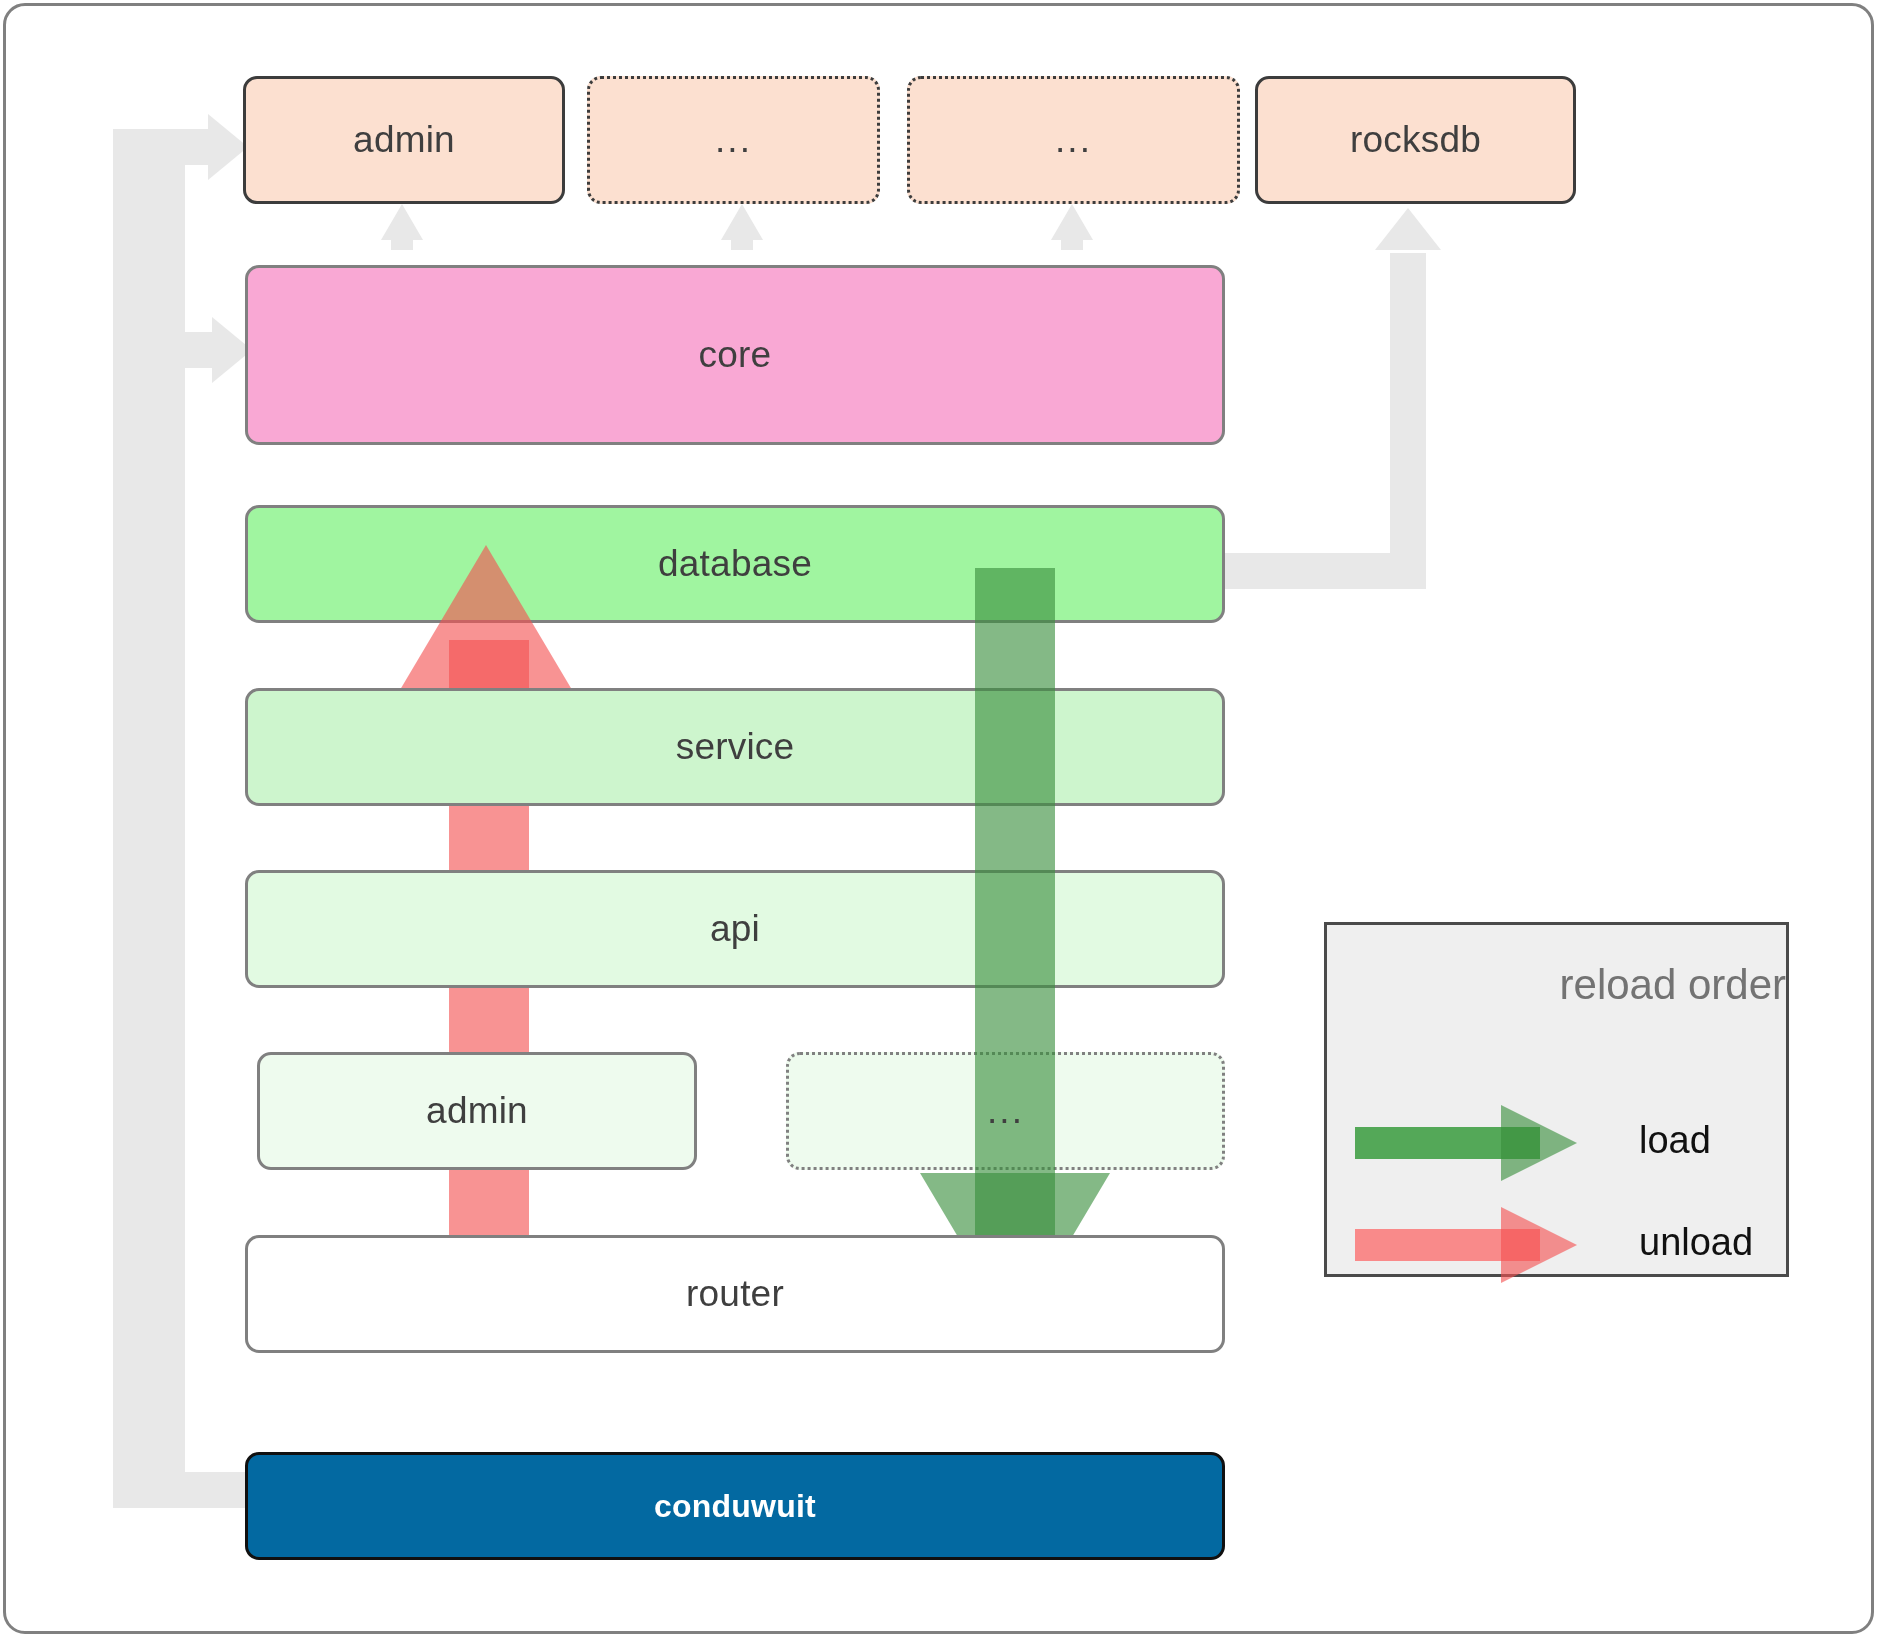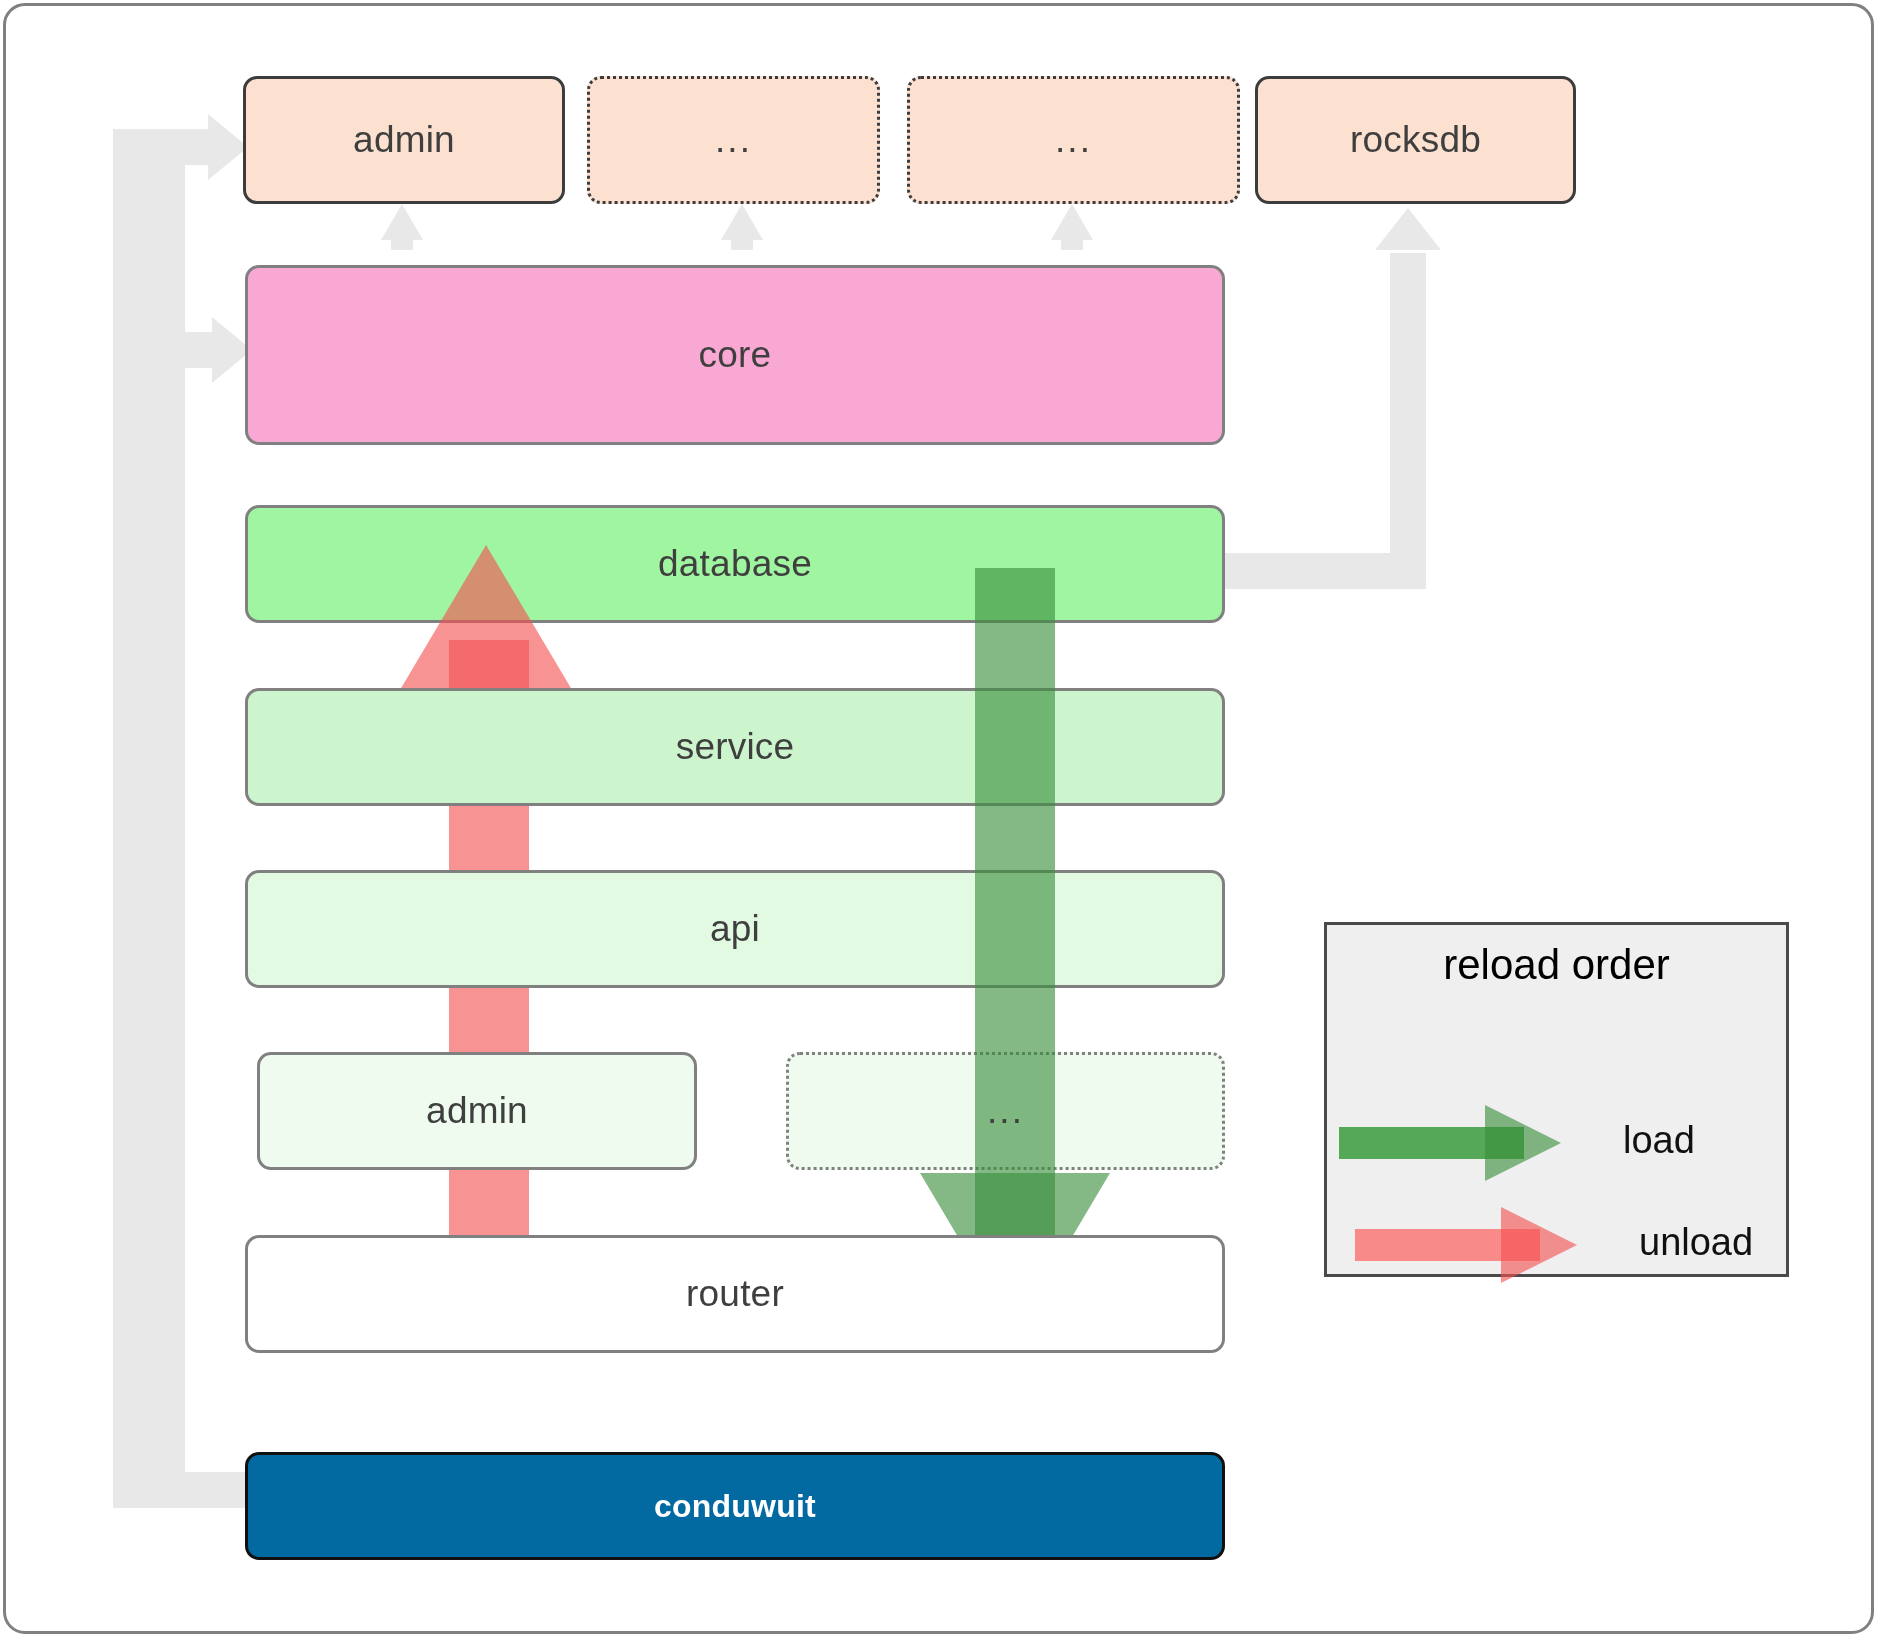--- a/index.html
+++ b/index.html
@@ -95,24 +95,24 @@
     top: 922px;
     width: 465px;
     height: 355px;
     background: #efefef;
     border: 3px solid #4a4a4a;
     box-sizing: border-box;
   }
   #legend-title {
     position: absolute;
     left: 0; right: 0;
-    top: 16px;
-    text-align: center;
+    top: 36px;
+    text-align: right;
     font-size: 42px;
-    color: #000000;
+    color: #737373;
   }
   .leg-row { position: absolute; height: 80px; }
   .leg-shaft { position: absolute; }
   .leg-head { position: absolute; width: 0; height: 0; }
   .leg-label {
     position: absolute;
     font-size: 38px;
     color: #111111;
     white-space: nowrap;
   }
@@ -210,21 +210,21 @@
     <span class="lbl">router</span>
   </div>
 
   <div class="node" style="left:245px; top:1452px; width:980px; height:108px; background:#0369a1; border:3px solid #101010; color:#ffffff; font-weight:bold; font-size:32px;">
     <span class="lbl">conduwuit</span>
   </div>
 
   <div id="legend">
     <div id="legend-title">reload order</div>
 
-    <div class="leg-row" style="left:12px; top:180px; width:410px;text-decoration:underline;">
+    <div class="leg-row" style="left:28px; top:180px; width:410px;text-decoration:underline;">
       <div class="leg-shaft" style="left:0px; top:22px; width:185px; height:32px; background:#54a858;"></div>
       <div class="leg-head head-right-green" style="left:146px; top:0px;"></div>
       <div class="leg-label" style="left:284px; top:14px;">load</div>
     </div>
 
     <div class="leg-row" style="left:28px; top:282px; width:410px;">
       <div class="leg-shaft" style="left:0px; top:22px; width:185px; height:32px; background:#f98a8a;"></div>
       <div class="leg-head head-right-red" style="left:146px; top:0px;"></div>
       <div class="leg-label" style="left:284px; top:14px;">unload</div>
     </div>

